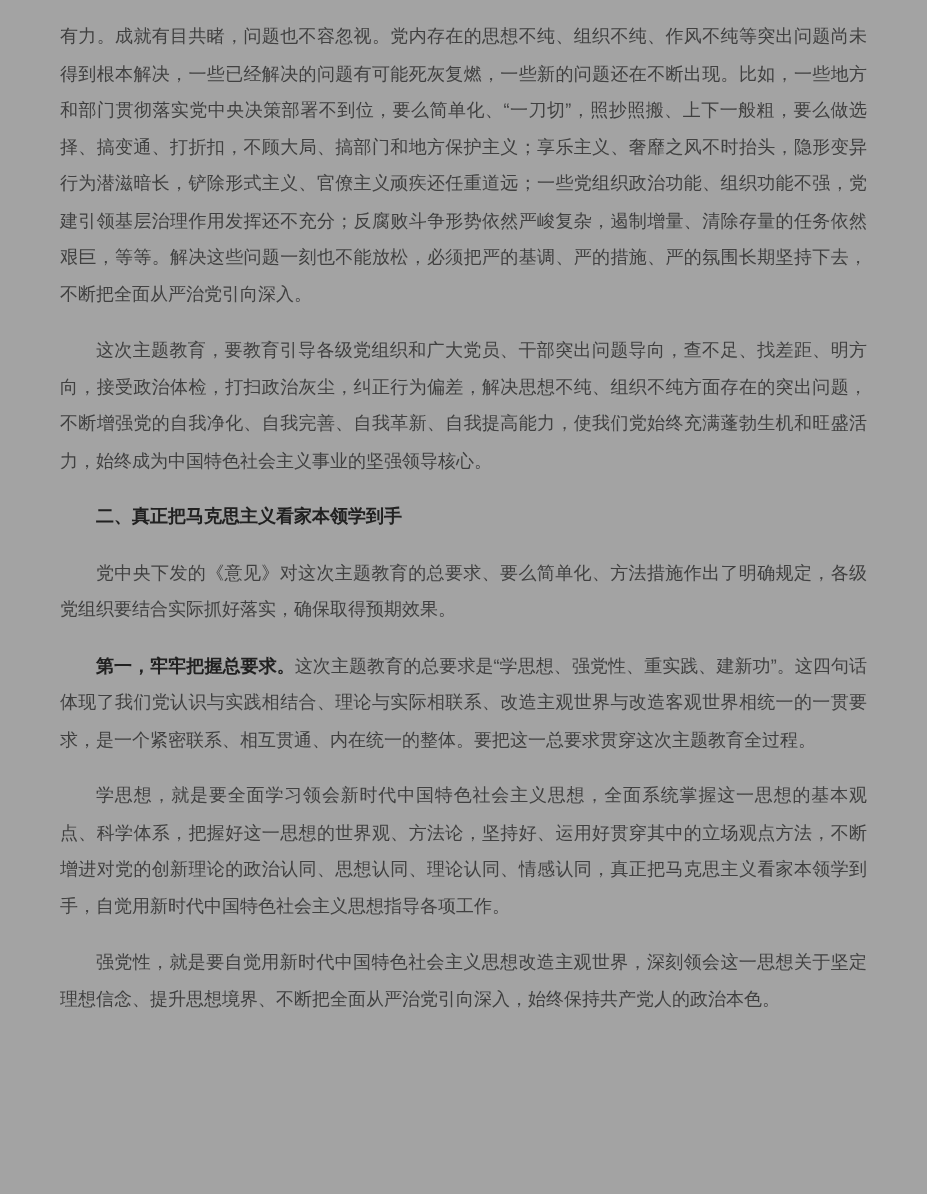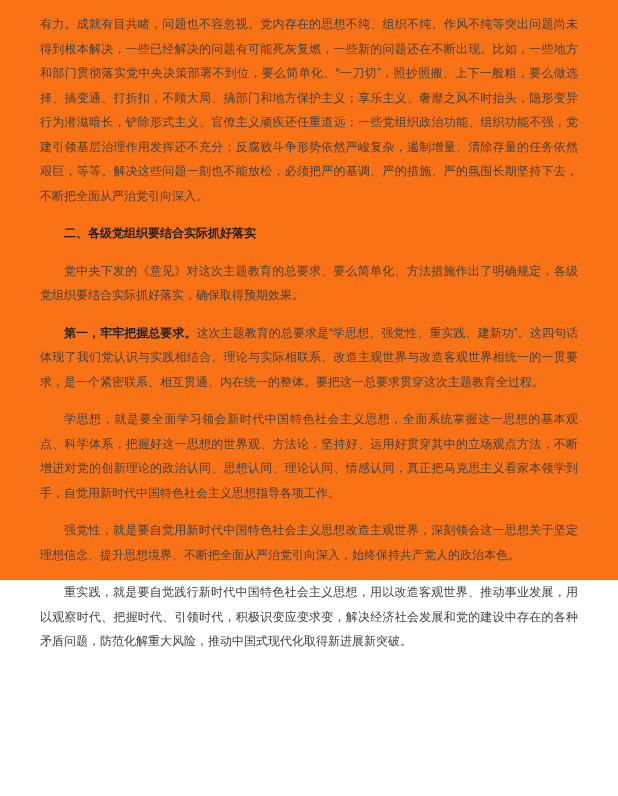--- a/index.html
+++ b/index.html
@@ -9,23 +9,23 @@
   }
   body {
     width: 618px;
     height: 796px;
     overflow: hidden;
     font-family: "Liberation Sans", "DejaVu Sans", sans-serif;
   }
   .page {
     box-sizing: border-box;
     width: 618px;
-    height: 580px;
+    height: 796px;
     padding: 12px 40px 0 40px;
-    background: #f97316;
+    background: #a3a3a3;
     color: #404040;
     font-size: 12px;
     line-height: 24.5px;
     text-align: justify;
   }
   .block {
     margin: 0 0 13px 0;
     text-indent: 2em;
   }
   .block.no-indent {
@@ -42,28 +42,28 @@
     color: #212121;
   }
 </style>
 </head>
 <body>
 
 <div class="page">
 
   <p class="block no-indent">有力。成就有目共睹，问题也不容忽视。党内存在的思想不纯、组织不纯、作风不纯等突出问题尚未得到根本解决，一些已经解决的问题有可能死灰复燃，一些新的问题还在不断出现。比如，一些地方和部门贯彻落实党中央决策部署不到位，要么简单化、“一刀切”，照抄照搬、上下一般粗，要么做选择、搞变通、打折扣，不顾大局、搞部门和地方保护主义；享乐主义、奢靡之风不时抬头，隐形变异行为潜滋暗长，铲除形式主义、官僚主义顽疾还任重道远；一些党组织政治功能、组织功能不强，党建引领基层治理作用发挥还不充分；反腐败斗争形势依然严峻复杂，遏制增量、清除存量的任务依然艰巨，等等。解决这些问题一刻也不能放松，必须把严的基调、严的措施、严的氛围长期坚持下去，不断把全面从严治党引向深入。</p>
 
+  <p class="block">这次主题教育，要教育引导各级党组织和广大党员、干部突出问题导向，查不足、找差距、明方向，接受政治体检，打扫政治灰尘，纠正行为偏差，解决思想不纯、组织不纯方面存在的突出问题，不断增强党的自我净化、自我完善、自我革新、自我提高能力，使我们党始终充满蓬勃生机和旺盛活力，始终成为中国特色社会主义事业的坚强领导核心。</p>
 
-  <h2 class="block heading">二、各级党组织要结合实际抓好落实</h2>
+  <h2 class="block heading">二、真正把马克思主义看家本领学到手</h2>
 
   <p class="block">党中央下发的《意见》对这次主题教育的总要求、要么简单化、方法措施作出了明确规定，各级党组织要结合实际抓好落实，确保取得预期效果。</p>
 
   <p class="block">
     <span class="lead">第一，牢牢把握总要求。</span><span>这次主题教育的总要求是“学思想、强党性、重实践、建新功”。这四句话体现了我们党认识与实践相结合、理论与实际相联系、改造主观世界与改造客观世界相统一的一贯要求，是一个紧密联系、相互贯通、内在统一的整体。要把这一总要求贯穿这次主题教育全过程。</span>
   </p>
 
   <p class="block">学思想，就是要全面学习领会新时代中国特色社会主义思想，全面系统掌握这一思想的基本观点、科学体系，把握好这一思想的世界观、方法论，坚持好、运用好贯穿其中的立场观点方法，不断增进对党的创新理论的政治认同、思想认同、理论认同、情感认同，真正把马克思主义看家本领学到手，自觉用新时代中国特色社会主义思想指导各项工作。</p>
 
   <p class="block">强党性，就是要自觉用新时代中国特色社会主义思想改造主观世界，深刻领会这一思想关于坚定理想信念、提升思想境界、不断把全面从严治党引向深入，始终保持共产党人的政治本色。</p>
 
-  <p class="block">重实践，就是要自觉践行新时代中国特色社会主义思想，用以改造客观世界、推动事业发展，用以观察时代、把握时代、引领时代，积极识变应变求变，解决经济社会发展和党的建设中存在的各种矛盾问题，防范化解重大风险，推动中国式现代化取得新进展新突破。</p>
 
 </div>
 
 </body></html>

